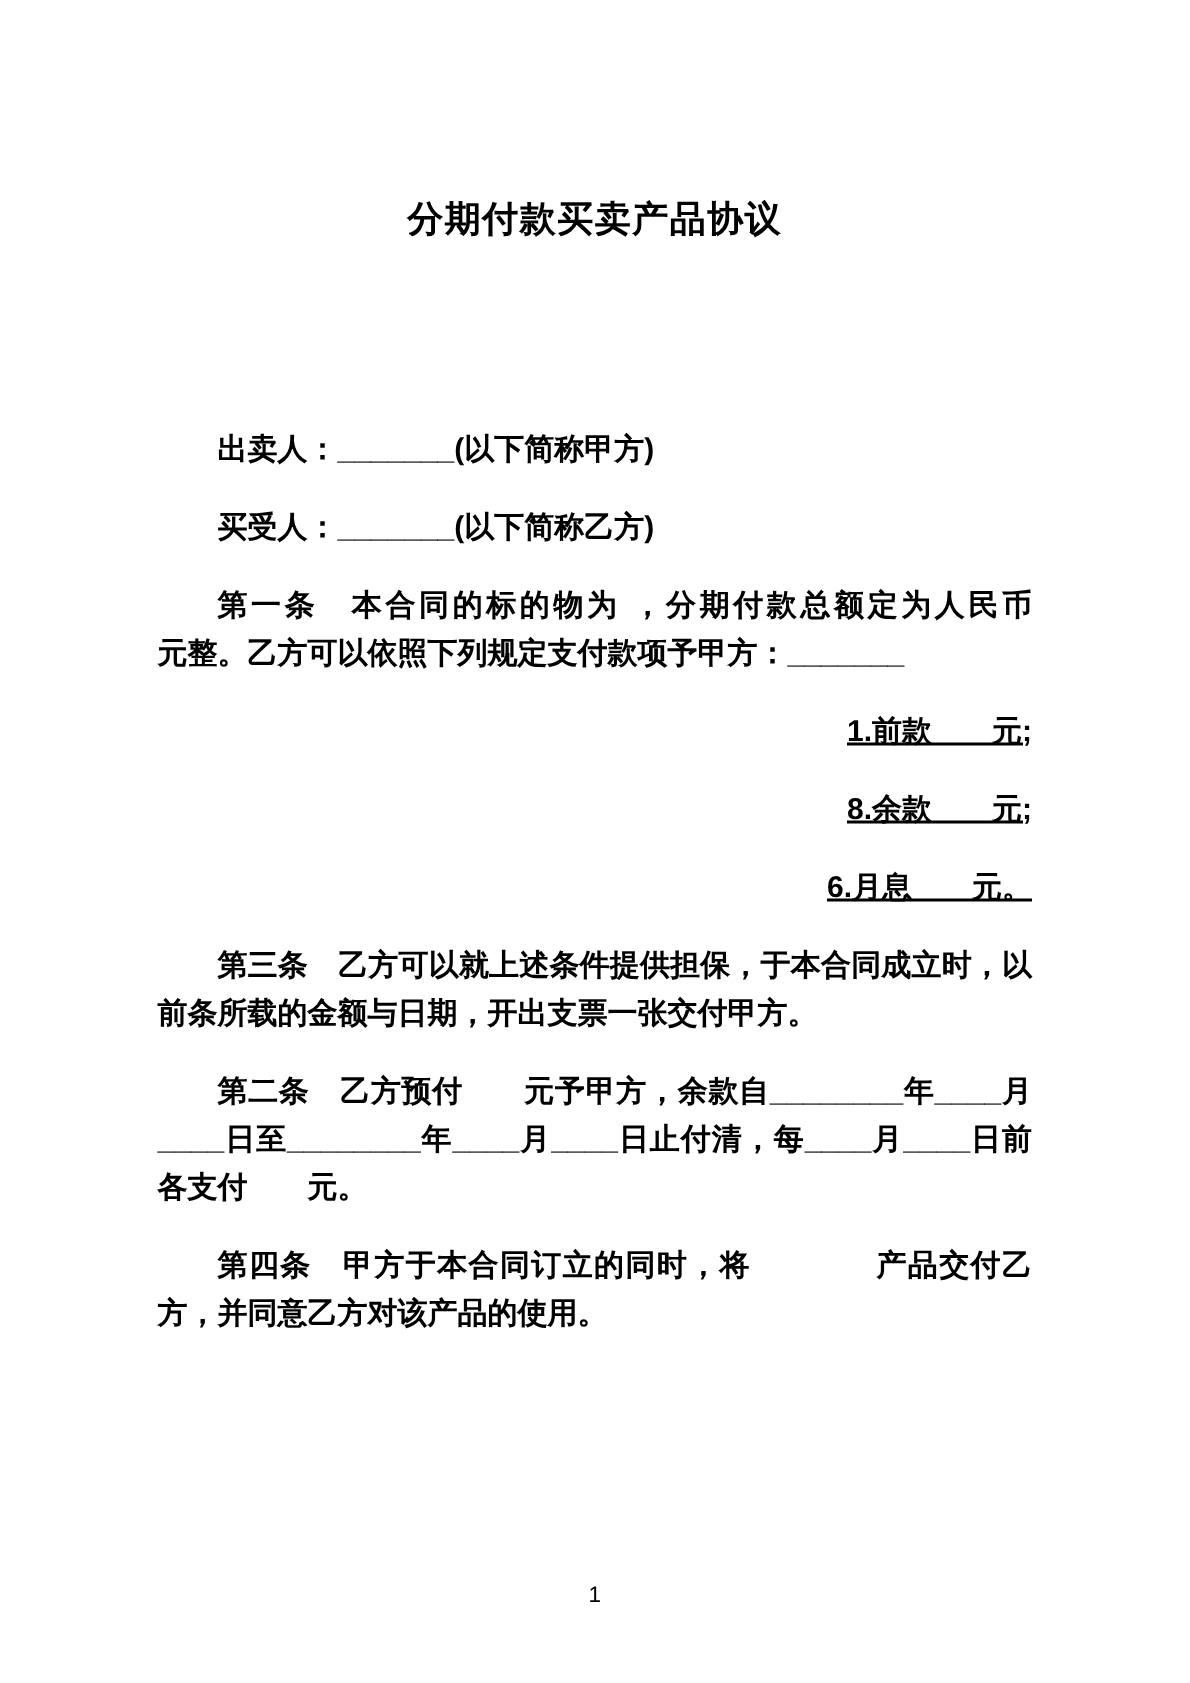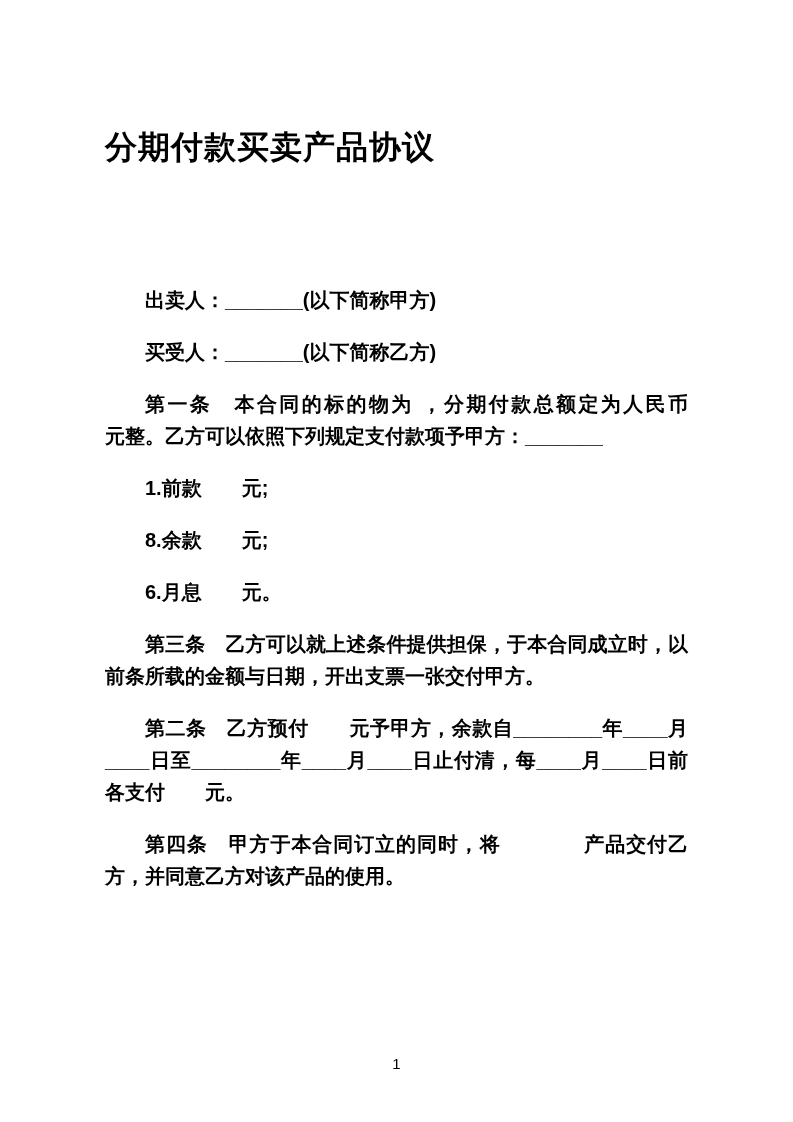--- a/index.html
+++ b/index.html
@@ -15,36 +15,38 @@
     margin: 0 auto;
     background: #ffffff;
     overflow: hidden;
   }
   .content {
     padding: 0 105px;
   }
   .doc-title {
     margin-top: 130px;
     margin-bottom: 120px;
-    font-size: 32px;
+    text-align: center;
+    font-size: 24px;
     font-weight: 700;
     letter-spacing: 1px;
     line-height: 34px;
   }
   .para {
     font-size: 20px;
     font-weight: 600;
     line-height: 32px;
     text-align: justify;
     text-indent: 2em;
     margin-bottom: 20px;
     word-break: break-all;
   }
   .para.item {
-    text-align: left;
+    text-align: right;
+    text-decoration: underline;
   }
   .page-number {
     position: absolute;
     bottom: 50px;
     left: 0;
     width: 100%;
     text-align: center;
     font-size: 15px;
     font-weight: 400;
   }

